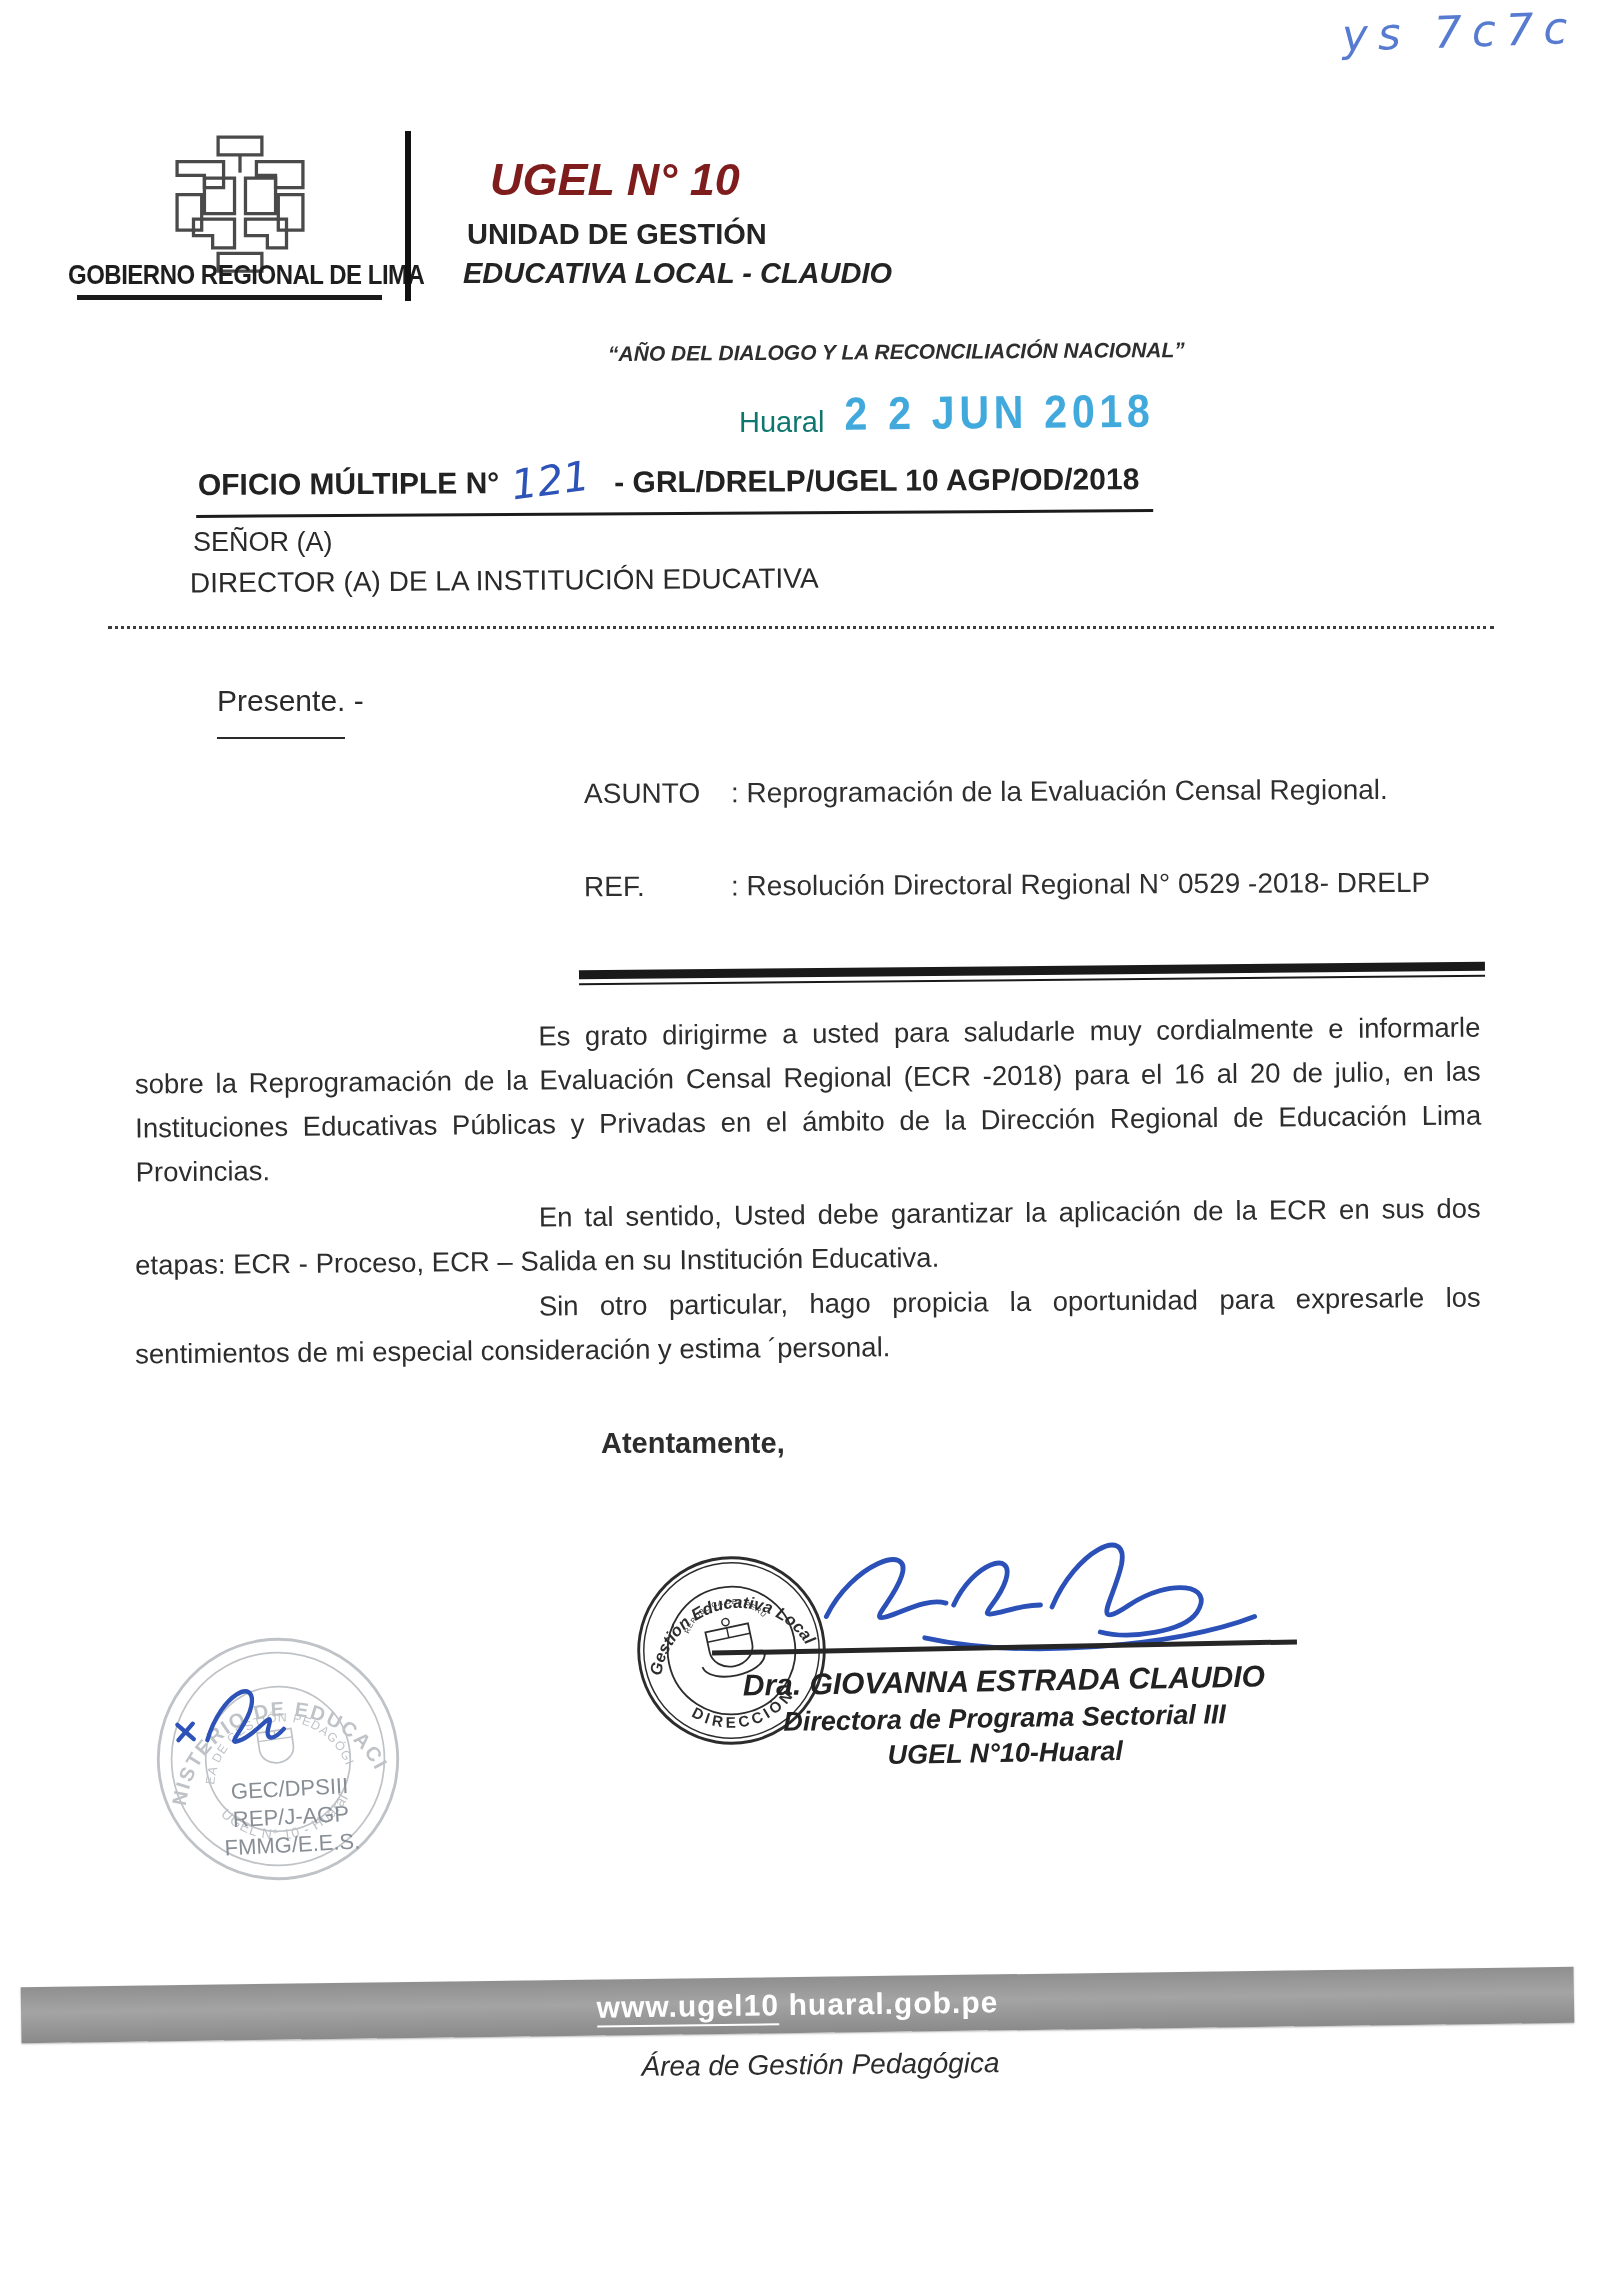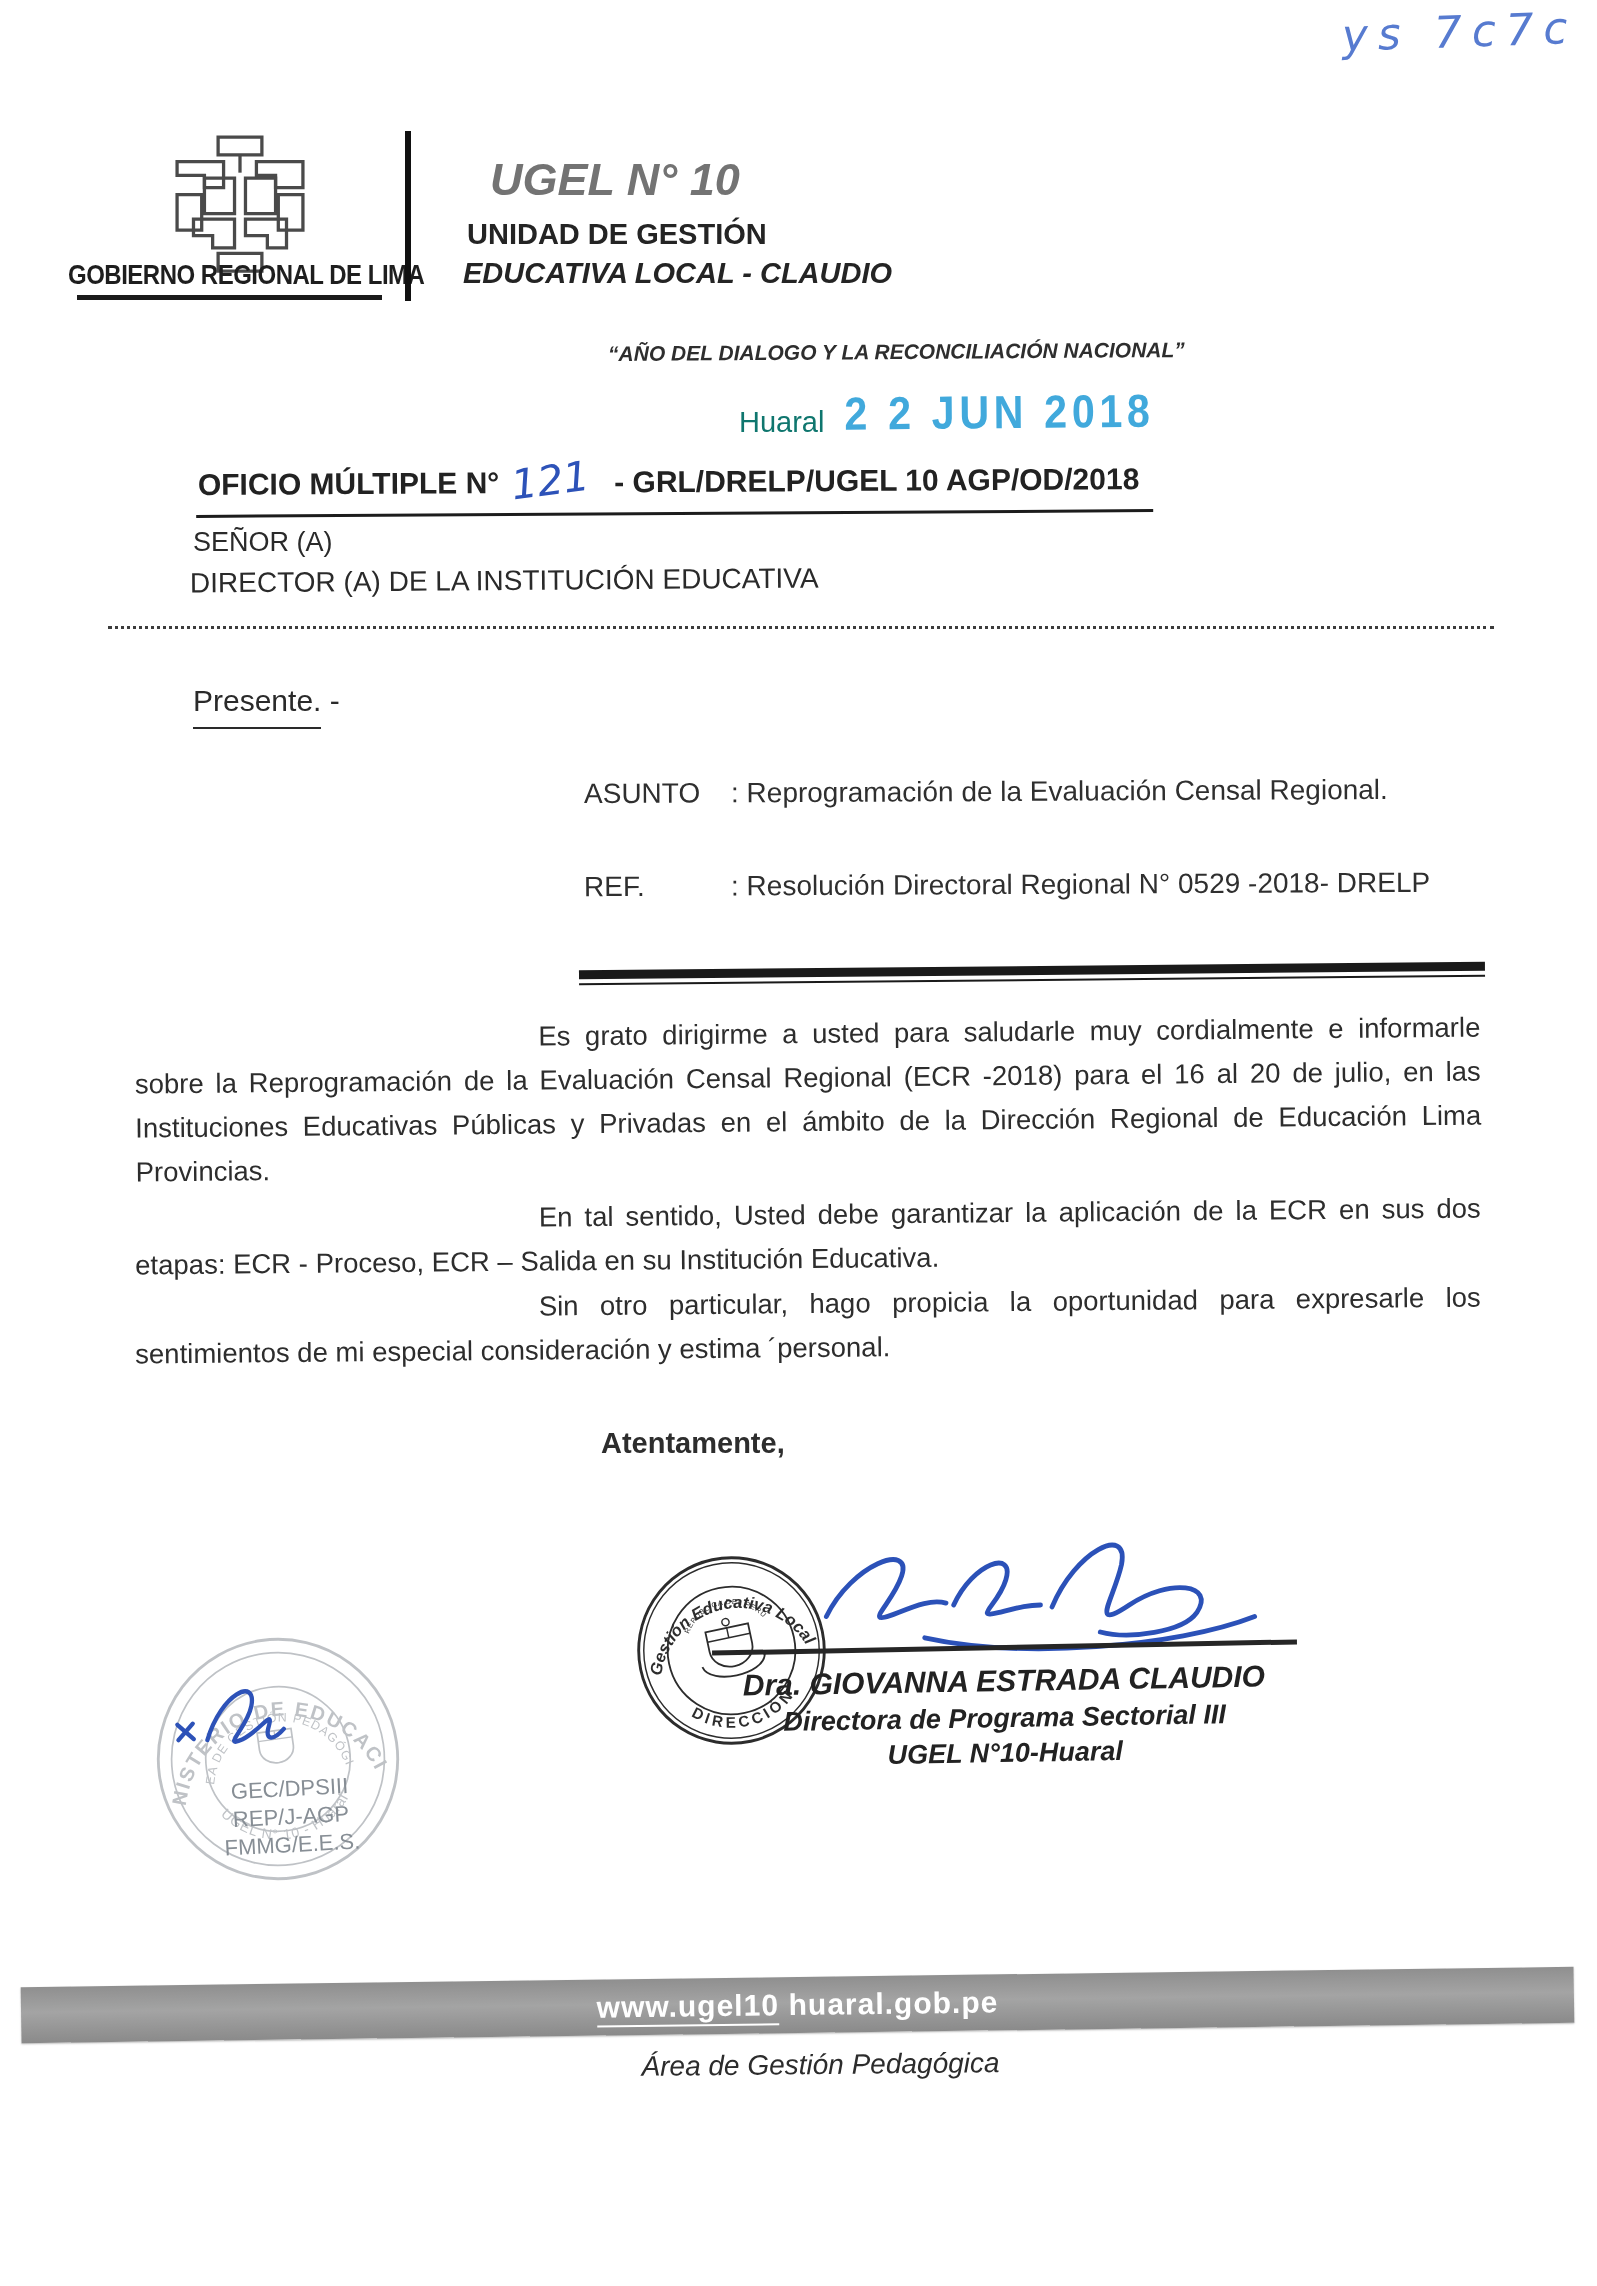--- a/index.html
+++ b/index.html
@@ -20,21 +20,21 @@
 
   
   .logo-svg{left:153px;top:133px;}
   .org-name{
     left:68px;top:261px;width:324px;text-align:center;
     font-weight:700;font-size:24px;letter-spacing:-0.5px;
     transform:scale(1,1.12);color:#1e1e1e;white-space:nowrap;
   }
   .org-underline{left:77px;top:295px;width:305px;height:4.8px;background:#1b1b1b;}
   .header-divider{left:405px;top:131px;width:5.8px;height:170px;background:#111;}
-  .ugel-title{left:490px;top:154px;font-size:45px;font-weight:700;font-style:italic;color:#737373;}
+  .ugel-title{left:490px;top:154px;font-size:45px;font-weight:700;font-style:italic;color:#7f1d1d;}
   .ugel-sub1{left:467px;top:218px;font-size:29px;font-weight:700;color:#242424;}
   .ugel-sub2{left:463px;top:257px;font-size:29px;font-weight:700;font-style:italic;color:#242424;}
 
   .motto{left:608px;top:340px;font-size:21px;font-weight:700;font-style:italic;color:#2e2e2e;transform:rotate(-0.4deg);}
 
   .city{left:739px;top:406px;font-size:29px;color:#0f766e;}
   .date-stamp{
     left:838px;top:388px;font-size:43px;font-weight:700;color:#41a9dc;
     letter-spacing:4.8px;transform:scale(0.96,1.08) rotate(-0.5deg);
     font-family:"Liberation Sans",sans-serif;white-space:nowrap;
@@ -49,21 +49,21 @@
   .oficio-num{
     display:inline-block;color:#2d52b8;font-size:41px;font-weight:400;
     font-style:italic;margin:0 25px 0 11.6px;transform:rotate(-7deg) translateY(1.9px);
     font-family:"DejaVu Sans",sans-serif;
   }
 
   .salutation{left:193px;top:527px;font-size:27px;}
   .recipient-title{left:190px;top:565px;font-size:28px;transform:rotate(-0.45deg);}
   .dotted-sep{left:108px;top:626px;width:1386px;height:0;border-top:3.9px dotted #3c3c3c;}
   .presente{left:193px;top:684px;font-size:30px;}
-  .presente .u{border-bottom:2.9px solid #2a2a2a;padding-bottom:10px;}
+  .presente .u{border-bottom:2.9px solid #2a2a2a;padding-bottom:20px;margin-left:24px;}
 
   .kv-row{display:flex;font-size:28px;color:#2f2f2f;}
   .kv-row .lab{min-width:147px;}
   .subject-row{left:584px;top:776px;transform:rotate(-0.3deg);}
   .ref-row{left:584px;top:869px;transform:rotate(-0.3deg);}
 
   .heading-rule{left:579px;top:966px;width:906px;transform:rotate(-0.55deg);}
   .heading-rule .r1{height:8.7px;background:#1a1a1a;}
   .heading-rule .r2{height:2.9px;background:#1a1a1a;margin-top:3.9px;}
 

